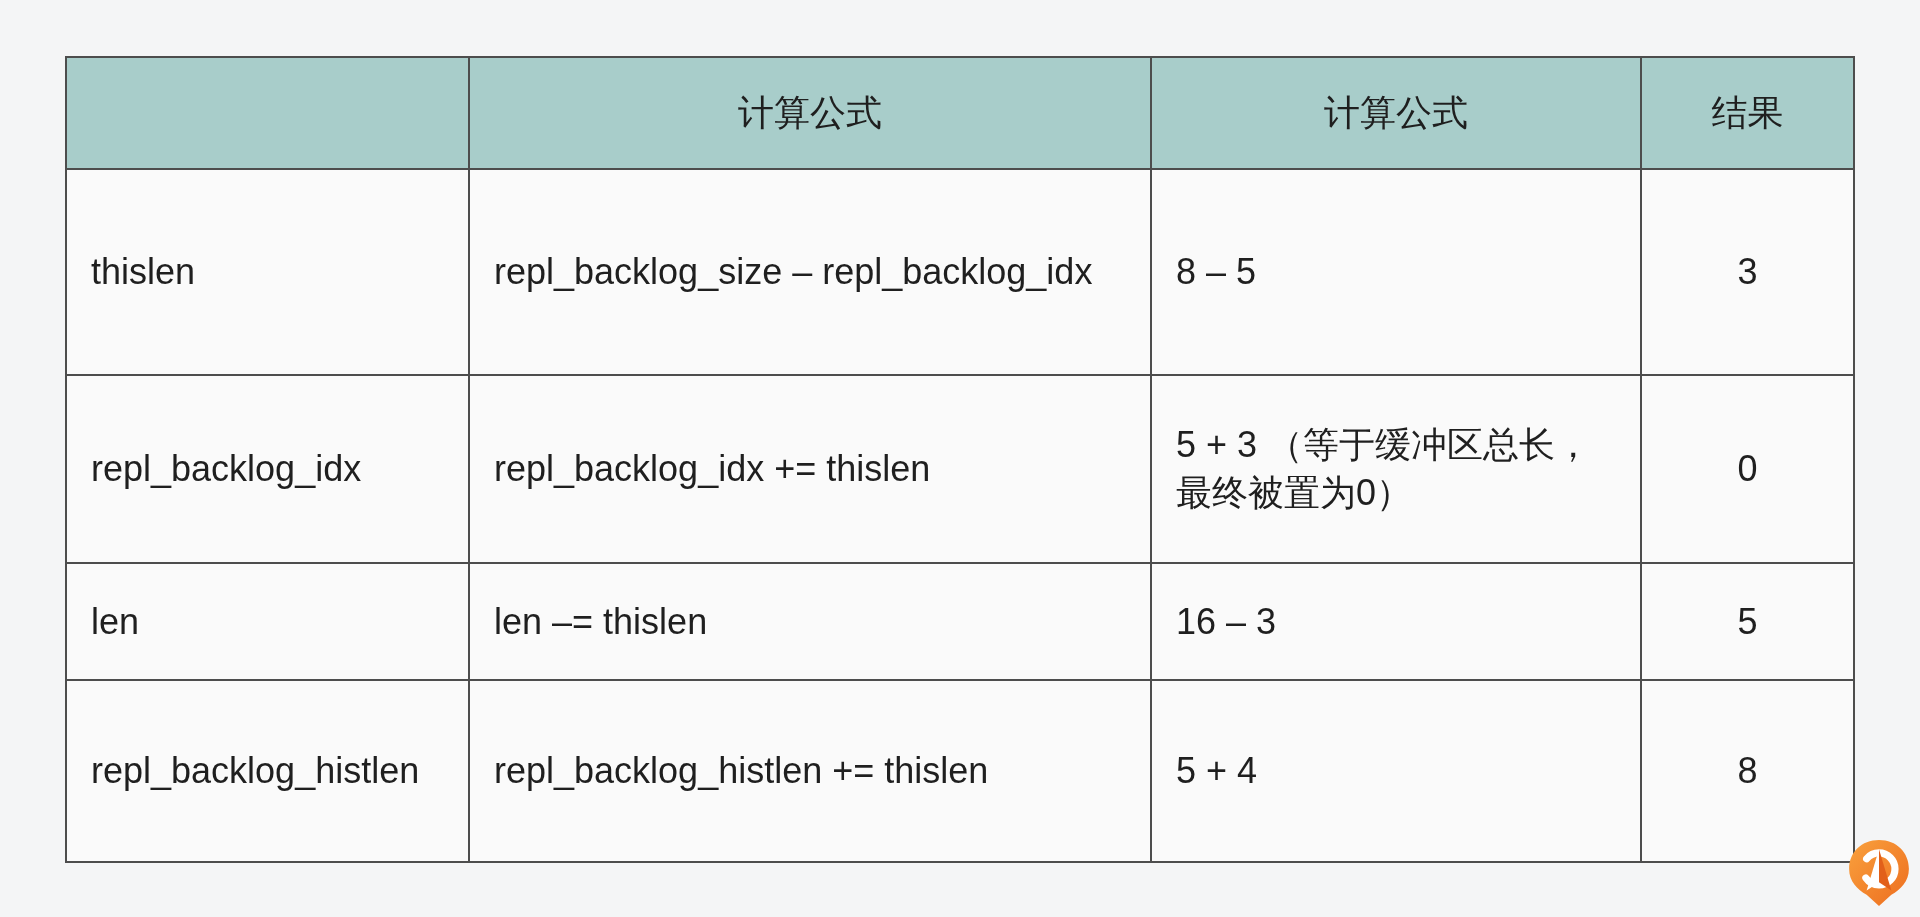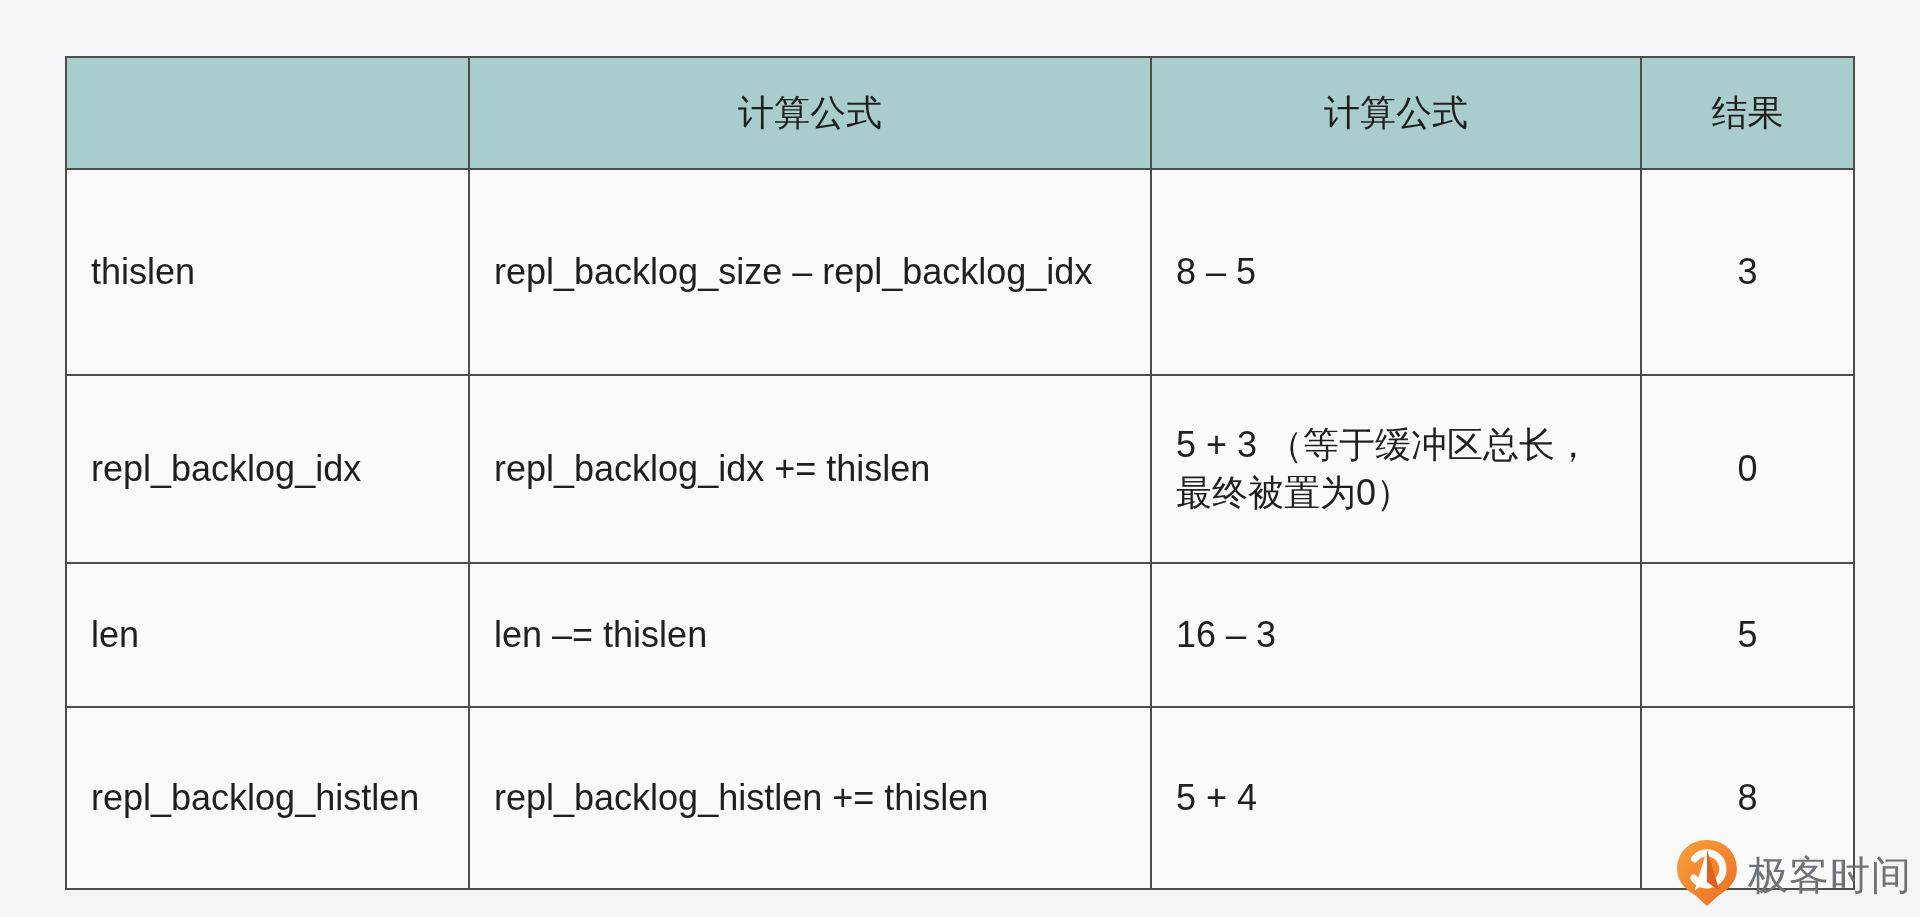--- a/index.html
+++ b/index.html
@@ -36,21 +36,21 @@
     background: #a8cdca;
     text-align: center;
     height: 110px;
     font-weight: 400;
   }
   .calc-table td { text-align: left; background: #fafafa; border-radius: 10px; }
   .calc-table td.col-result { text-align: center; }
   .calc-table td.col-calc { white-space: pre-line; line-height: 1.32; }
   tr.r1 { height: 206px; }
   tr.r2 { height: 188px; }
-  tr.r3 { height: 144px; margin-top: 9px; }
+  tr.r3 { height: 117px; margin-top: 9px; }
   tr.r4 { height: 182px; }
 
   .brand {
     position: absolute;
     right: 8px;
     bottom: 6px;
     display: flex;
     align-items: center;
     gap: 8px;
   }
@@ -119,14 +119,13 @@
 
       <path d="M32 1 C15 1 3 13 3 29 C3 41 11 49 20 54 L32 65 L44 54 C53 49 61 41 61 29 C61 13 49 1 32 1 Z" fill="url(#gt-orange)"></path>
 
       <circle cx="32" cy="29" r="15.5" fill="none" stroke="#ffffff" stroke-width="7" stroke-dasharray="78 20" stroke-dashoffset="-59" stroke-linecap="round"></circle>
 
       <polygon points="32,10 32,42 20,50" fill="#ffffff"></polygon>
 
       <polygon points="32,10 44,50 32,42" fill="#e2601a"></polygon>
     </svg>
   </span>
-  <span class="brand-text">极客时间</span>
 </div>
 
 </body></html>

